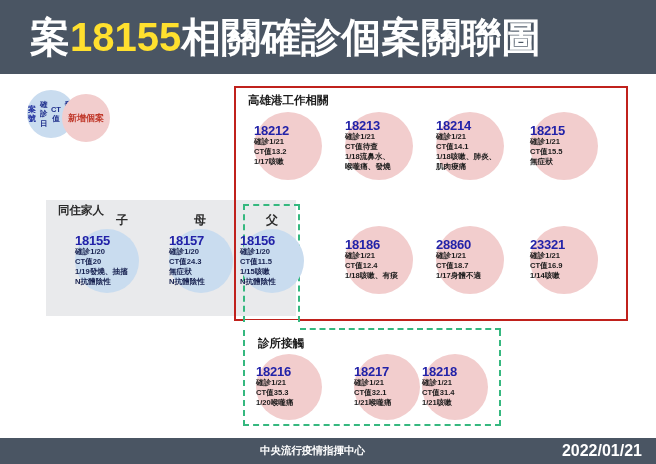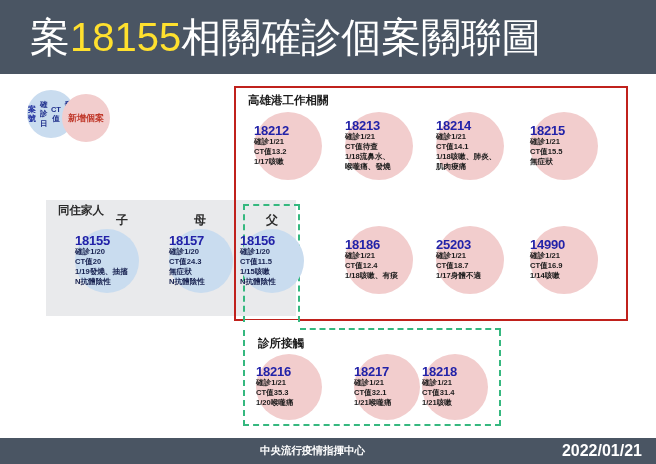--- a/index.html
+++ b/index.html
@@ -20,21 +20,21 @@
   .title-bar {
     position: absolute;
     left: 0; top: 0;
     width: 656px; height: 74px;
     background: #4a5563;
   }
   .title-text {
     position: absolute;
     left: 30px; top: 8px;
     font-size: 40px;
-    font-weight: normal;
+    font-weight: bold;
     letter-spacing: 0px;
     color: #ffffff;
     white-space: nowrap;
     line-height: 58px;
   }
   .title-text .hl { color: #ffe02e; }
 
   
   .legend-blue {
     position: absolute;
@@ -285,28 +285,28 @@
   </div>
 
   <div class="case pink" style="left:345px; top:226px; width:68px; height:68px;">
     <div class="cid">18186</div>
     <div class="ln">確診1/21</div>
     <div class="ln">CT值12.4</div>
     <div class="ln">1/18咳嗽、有痰</div>
   </div>
 
   <div class="case pink" style="left:436px; top:226px; width:68px; height:68px;">
-    <div class="cid">25203</div>
+    <div class="cid">28860</div>
     <div class="ln">確診1/21</div>
     <div class="ln">CT值18.7</div>
     <div class="ln">1/17身體不適</div>
   </div>
 
   <div class="case pink" style="left:530px; top:226px; width:68px; height:68px;">
-    <div class="cid">14990</div>
+    <div class="cid">23321</div>
     <div class="ln">確診1/21</div>
     <div class="ln">CT值16.9</div>
     <div class="ln">1/14咳嗽</div>
   </div>
 
   <div class="case pink" style="left:256px; top:354px; width:66px; height:66px;">
     <div class="cid">18216</div>
     <div class="ln">確診1/21</div>
     <div class="ln">CT值35.3</div>
     <div class="ln">1/20喉嚨痛</div>

